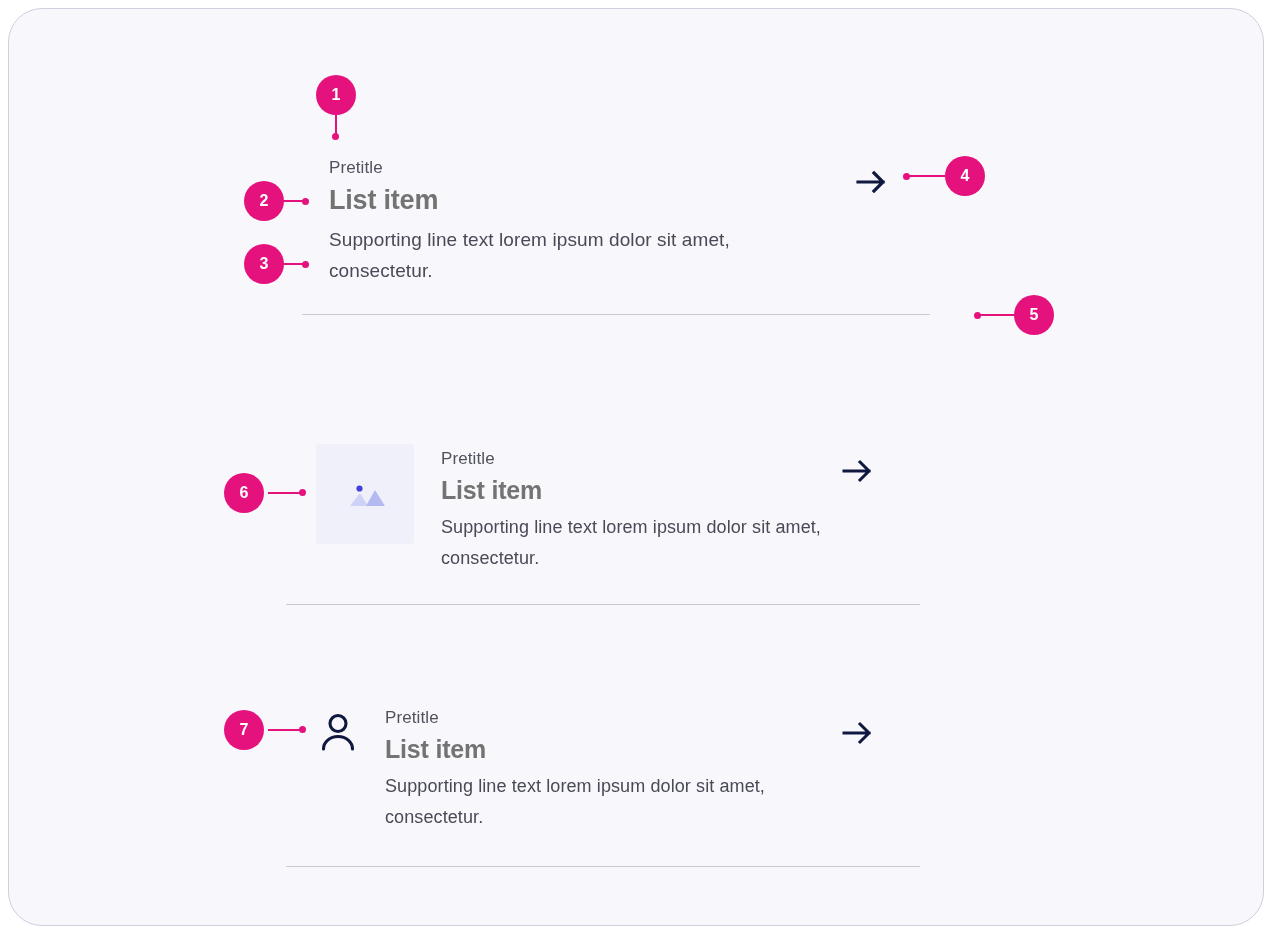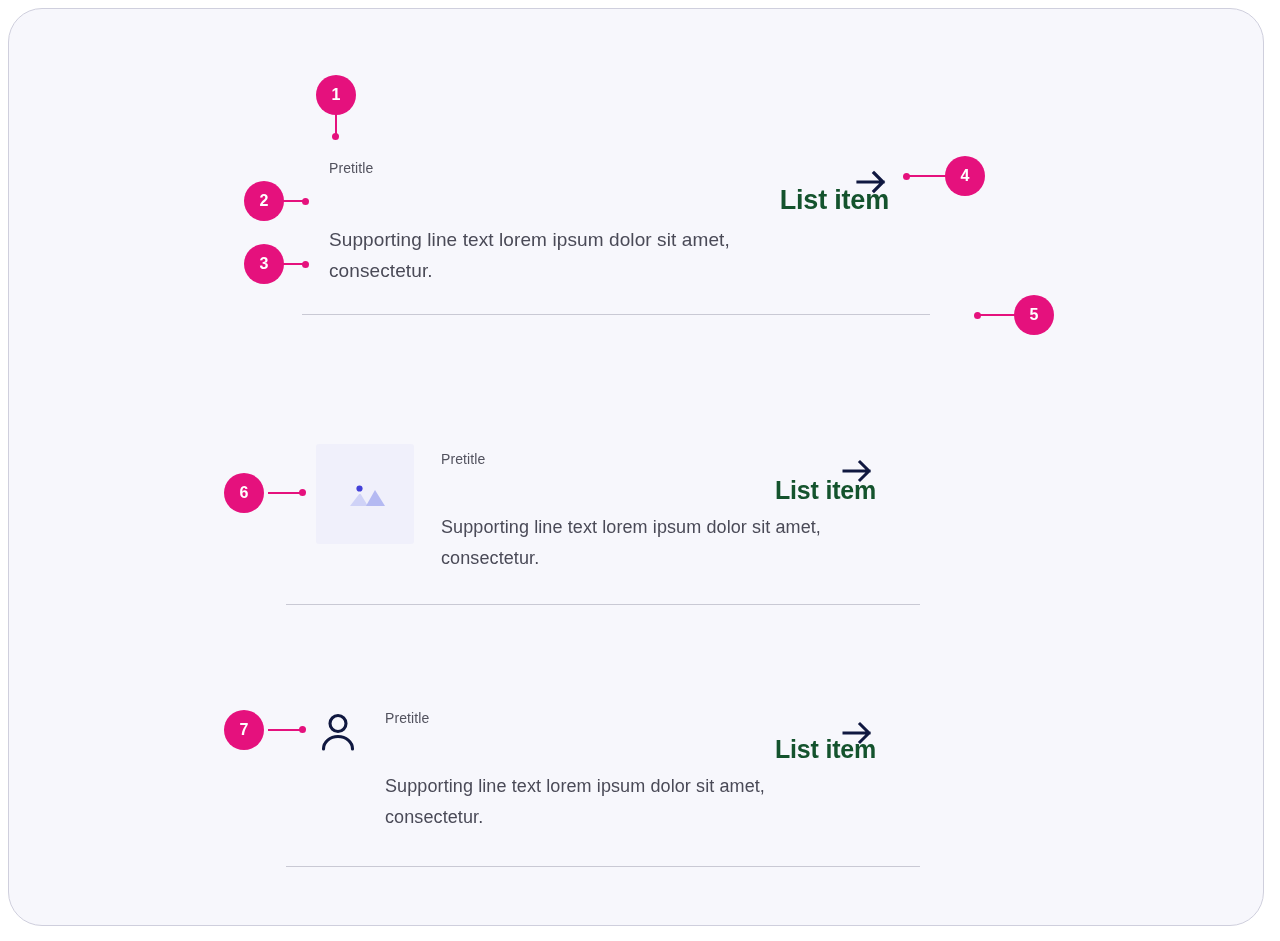--- a/index.html
+++ b/index.html
@@ -48,30 +48,29 @@
     justify-content: center;
   }
 
   .row-body {
     flex: 1 1 auto;
     min-width: 0;
   }
 
   .pretitle {
     color: #52525e;
-    font-size: 14px;
+    font-size: 17px;
     line-height: 24px;
     letter-spacing: .1px;
   }
 
   .title {
-    color: #14532d;
+    color: #737373;
     font-weight: 700;
     letter-spacing: -0.2px;
-    text-align: right;
   }
 
   .supporting {
     color: #4a4a57;
     letter-spacing: .1px;
   }
 
   .divider {
     position: absolute;
     height: 1px;

